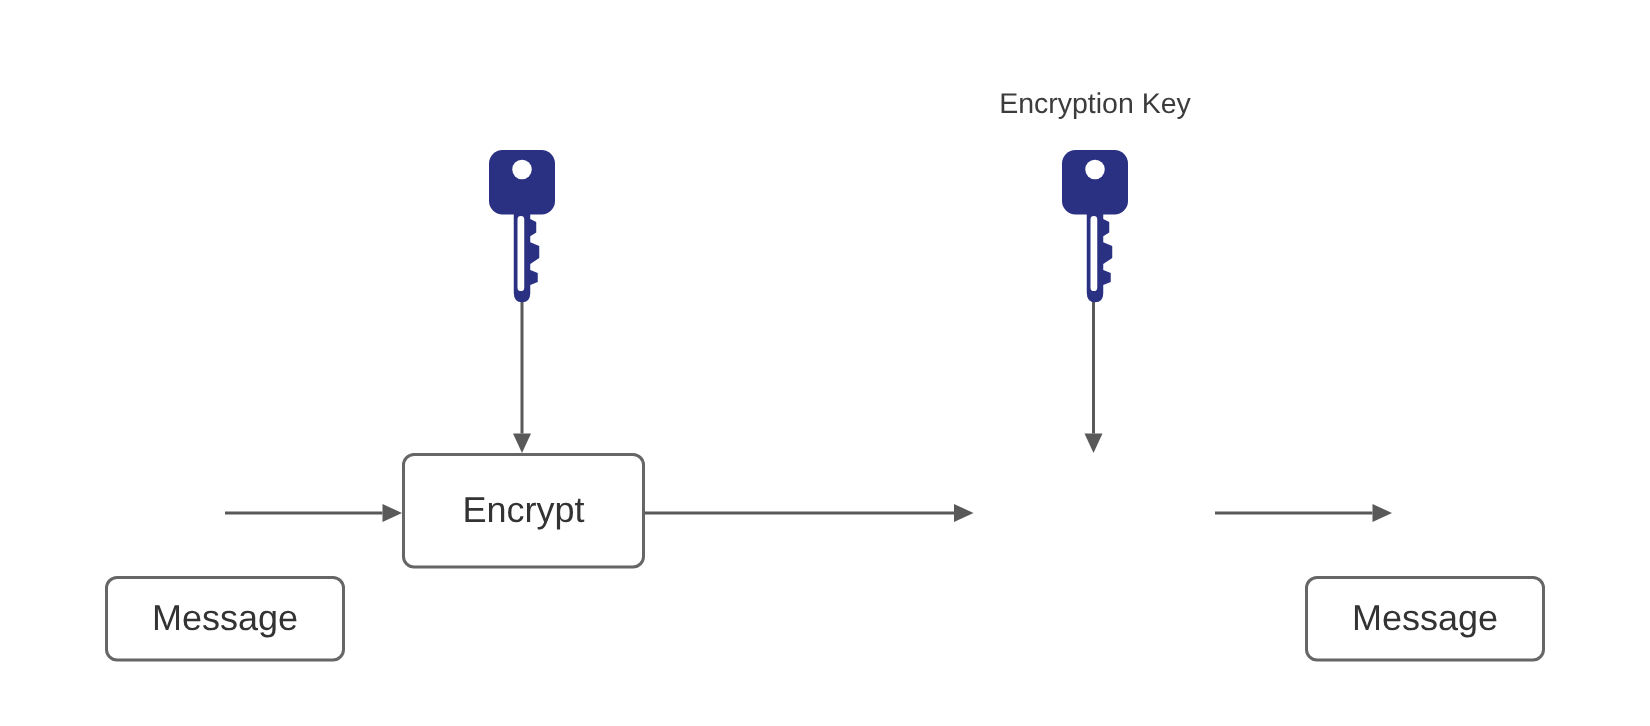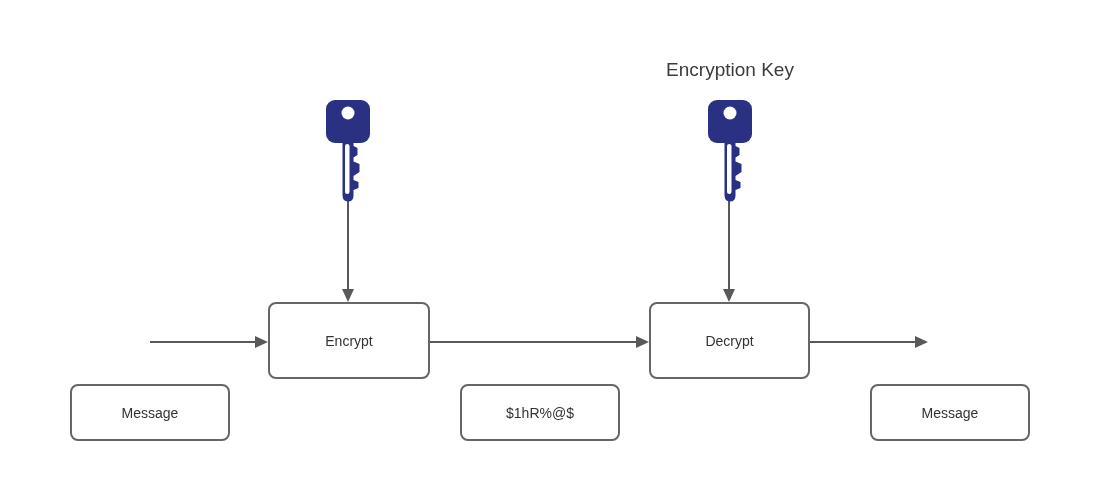--- a/index.html
+++ b/index.html
@@ -18,21 +18,21 @@
 
   .key-icon { position: absolute; color: var(--key-fill, #2b3182); z-index: 2; }
   #encryption-key-icon { left: 325px; top: 99px; }
   #decryption-key-icon { left: 707px; top: 99px; }
 
   .node {
     position: absolute; background: #ffffff;
     border: 2px solid var(--box-border, #666666);
     border-radius: 8px; box-sizing: border-box;
     display: flex; align-items: center; justify-content: center;
-    font-size: 14px; color: var(--box-text, #333333);
+    font-size: 24px; color: var(--box-text, #333333);
     z-index: 3;
   }
   #encrypt-box     { left: 268px; top: 302px; width: 162px; height: 77px; }
   #decrypt-box     { left: 649px; top: 302px; width: 161px; height: 77px; }
   #message-in-box  { left: 70px;  top: 384px; width: 160px; height: 57px; }
   #ciphertext-box  { left: 460px; top: 384px; width: 160px; height: 57px; }
   #message-out-box { left: 870px; top: 384px; width: 160px; height: 57px; }
 
   .h-arrow { position: absolute; height: 14px; display: flex; align-items: center; z-index: 1; }
   .h-arrow .shaft { flex: 1; height: 2px; background: var(--arrow, #595959); }
@@ -95,19 +95,17 @@
   <div class="h-arrow" id="arrow-encrypt-to-decrypt">
     <div class="shaft"></div>
     <div class="head"></div>
   </div>
   <div class="h-arrow" id="arrow-out-of-decrypt">
     <div class="shaft"></div>
     <div class="head"></div>
   </div>
 
   <div class="node" id="encrypt-box">Encrypt</div>
-  <div class="node" id="decrypt-box">Decrypt</div>
 
   <div class="node" id="message-in-box">Message</div>
-  <div class="node" id="ciphertext-box">$1hR%@$</div>
   <div class="node" id="message-out-box">Message</div>
 
 </div>
 
 </body></html>

